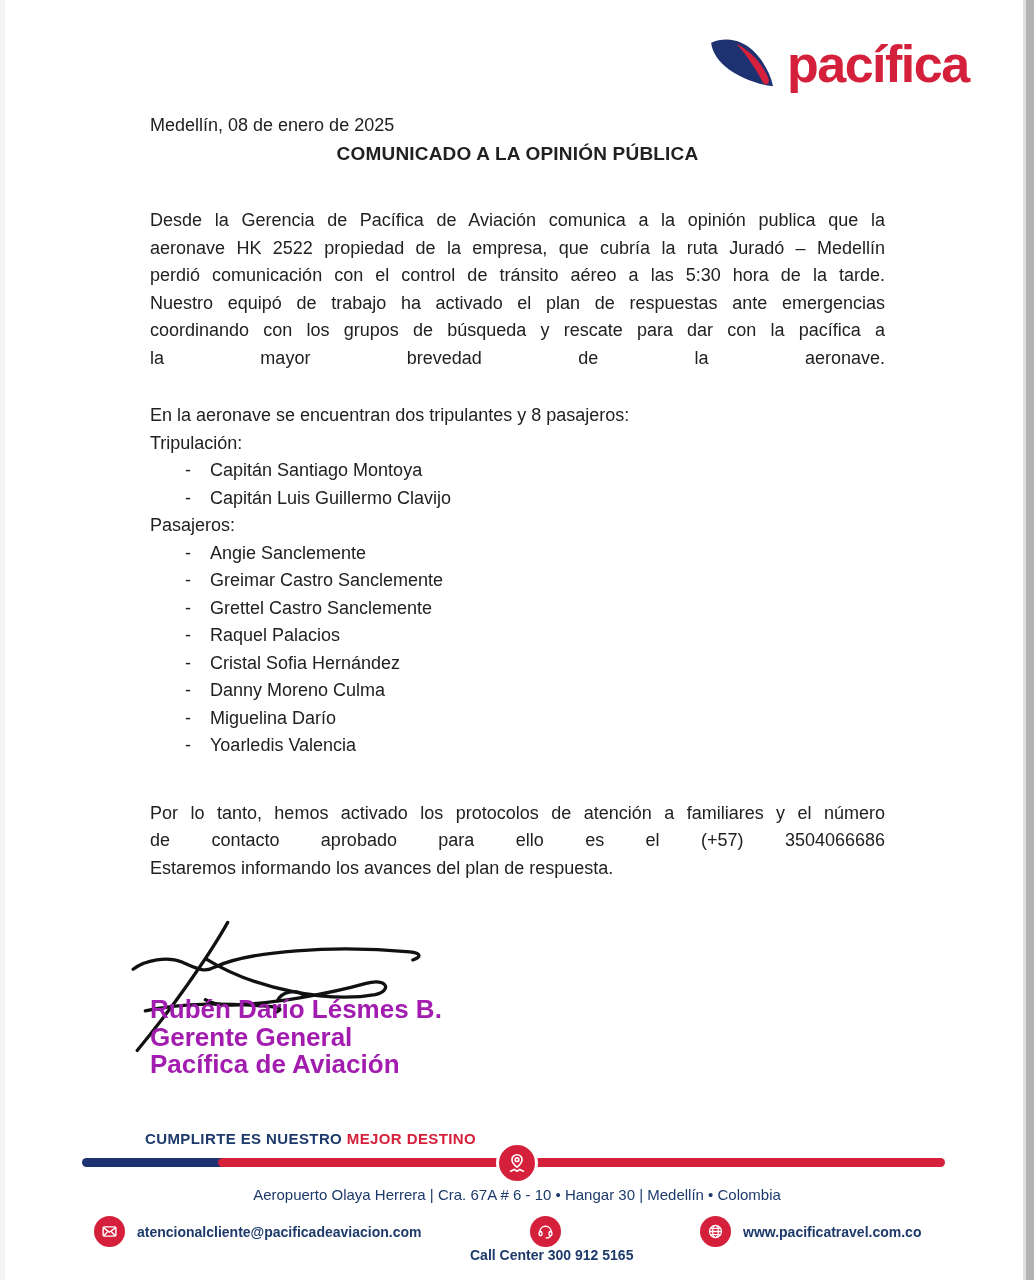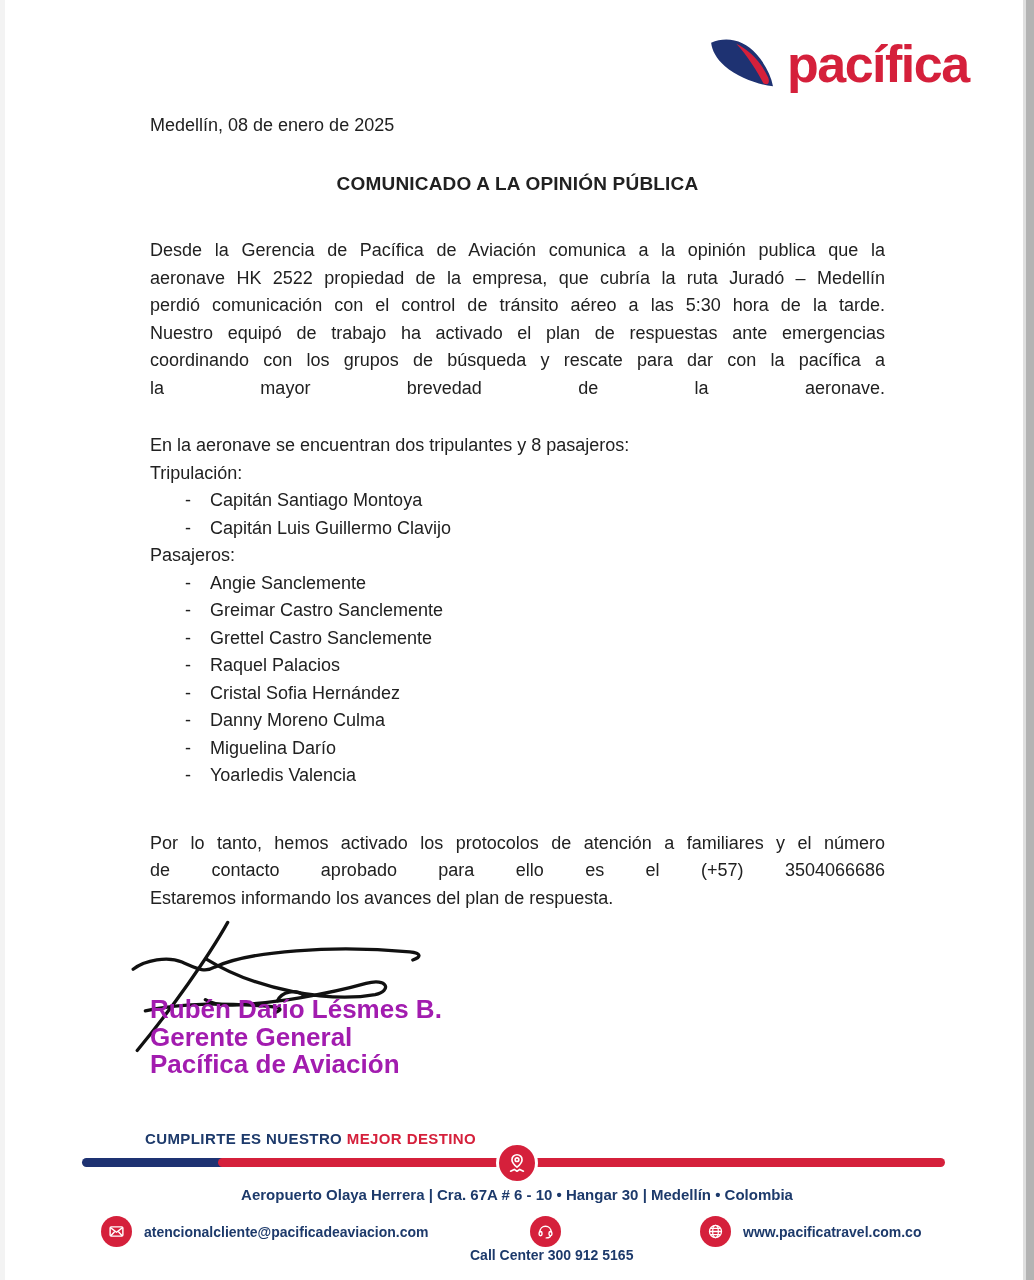--- a/index.html
+++ b/index.html
@@ -19,21 +19,21 @@
   .logo { position:absolute; top:33px; left:705px; width:245px; height:62px; display:flex; align-items:center; }
   .logo-swoosh { width:78px; height:58px; flex:0 0 auto; }
   .logo-word {
     font-size:52px; font-weight:700; letter-spacing:-1.5px;
     color:#d5203b; line-height:58px; margin-left:4px;
   }
 
   
   .doc { position:absolute; left:150px; top:112px; width:735px; font-size:18px; line-height:27.5px; }
   .date-line { }
-  .title-line { margin-top:30px; text-align:center; font-weight:700; font-size:19px; letter-spacing:0.2px; }
+  .title-line { text-align:center; font-weight:700; font-size:19px; letter-spacing:0.2px; }
   .para { margin-top:40px; }
   .para2 { margin-top:30px; }
   .jline { text-align:justify; text-align-last:justify; }
   .pline { text-align:left; }
   .list-item { display:flex; }
   .list-item .dash { width:25px; padding-left:0; margin-left:35px; flex:0 0 auto; }
 
   
   .sig-svg { position:absolute; left:125px; top:915px; width:300px; height:145px; }
   .sig-block { position:absolute; left:150px; top:996px; font-size:26px; font-weight:700; line-height:27.5px; color:#a21caf; }
@@ -41,27 +41,27 @@
   
   .slogan { position:absolute; left:145px; top:1130px; font-size:15px; font-weight:700; letter-spacing:0.4px; color:#1d3a6b; }
   .slogan .hl { color:#d5203b; }
   .bar-blue { position:absolute; left:82px; top:1158px; width:140px; height:9px; background:#1e3272; border-radius:5px 0 0 5px; }
   .bar-red  { position:absolute; left:218px; top:1158px; width:727px; height:9px; background:#d5203b; border-radius:5px; }
   .bar-pin {
     position:absolute; left:496px; top:1142px; width:42px; height:42px;
     background:#d5203b; border:3px solid #ffffff; border-radius:50%;
     display:flex; align-items:center; justify-content:center;
   }
-  .address { position:absolute; left:0; top:1186px; width:1034px; text-align:center; font-size:15px; font-weight:700; color:#1d3a6b; }
+  .address { position:absolute; left:0; top:1186px; width:1034px; text-align:center; font-size:15px; font-weight:400; color:#1d3a6b; }
   .contact { position:absolute; top:1216px; display:flex; align-items:center; font-size:14px; font-weight:700; color:#1d3a6b; }
   .contact .circ {
     width:31px; height:31px; border-radius:50%; background:#d5203b;
     display:flex; align-items:center; justify-content:center; margin-right:12px; flex:0 0 auto;
   }
-  .c-email { left:101px; }
+  .c-email { left:94px; }
   .c-call  { left:470px;flex-direction:column; }
   .c-web   { left:700px; }
 </style>
 </head>
 <body>
 
 <div class="edge-left"></div>
 <div class="edge-right-soft"></div>
 <div class="edge-right"></div>
 

